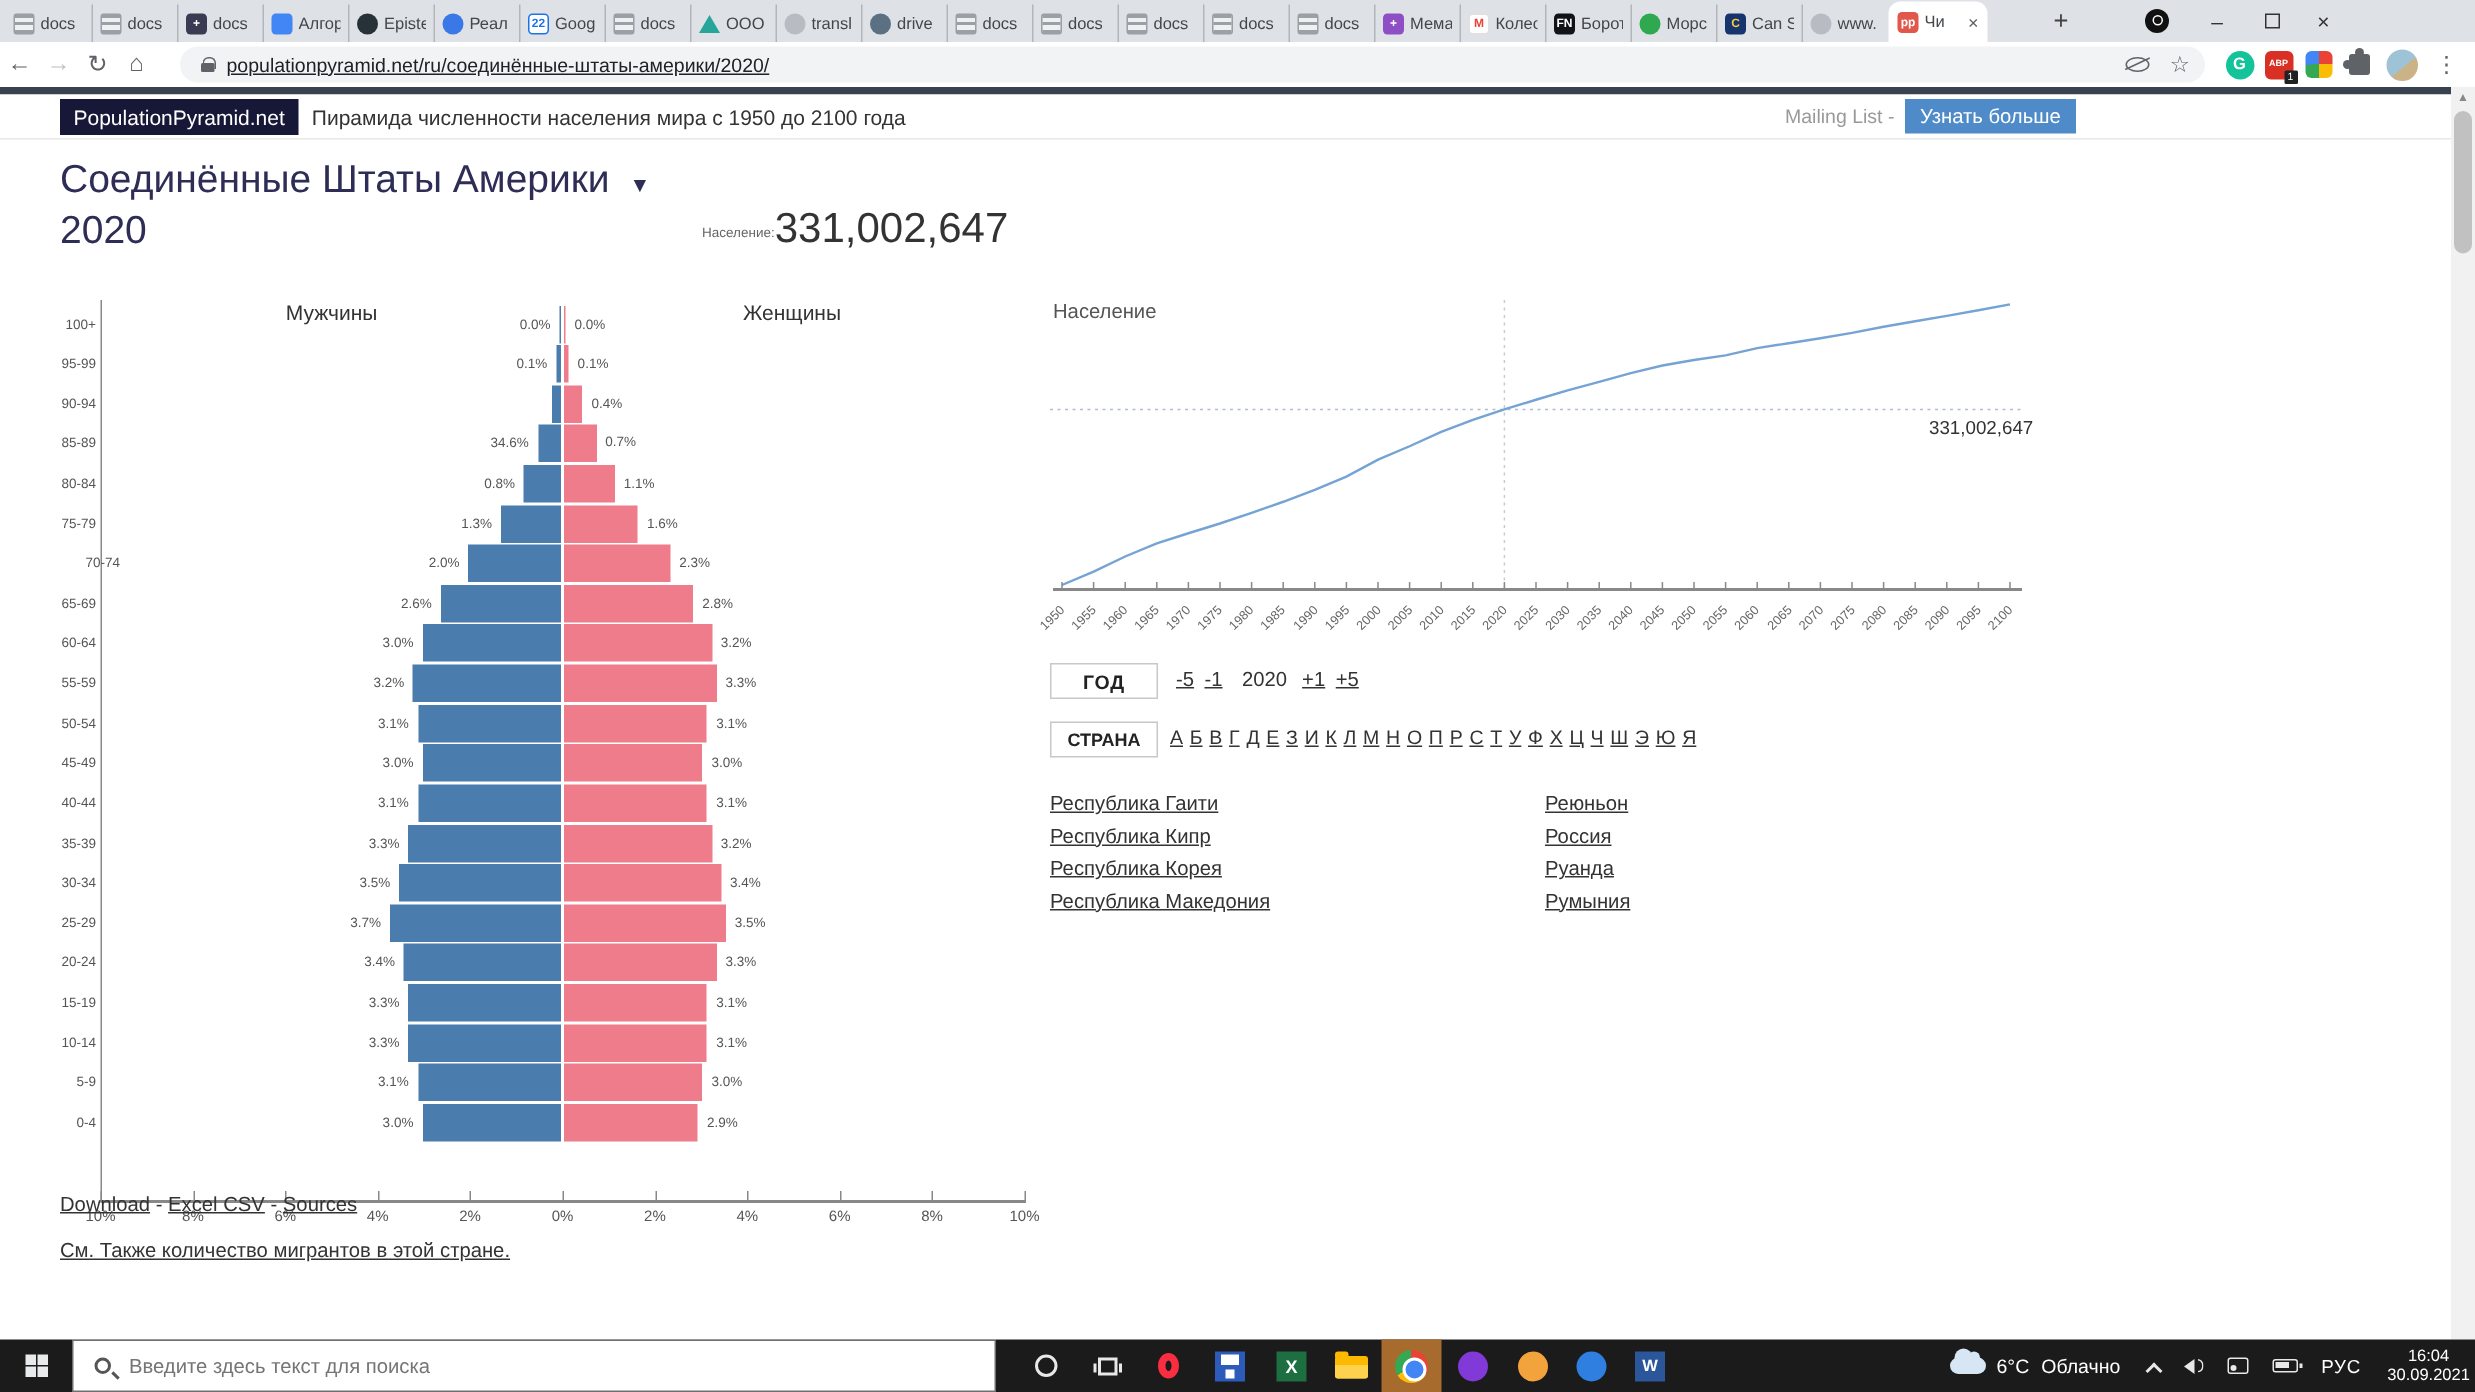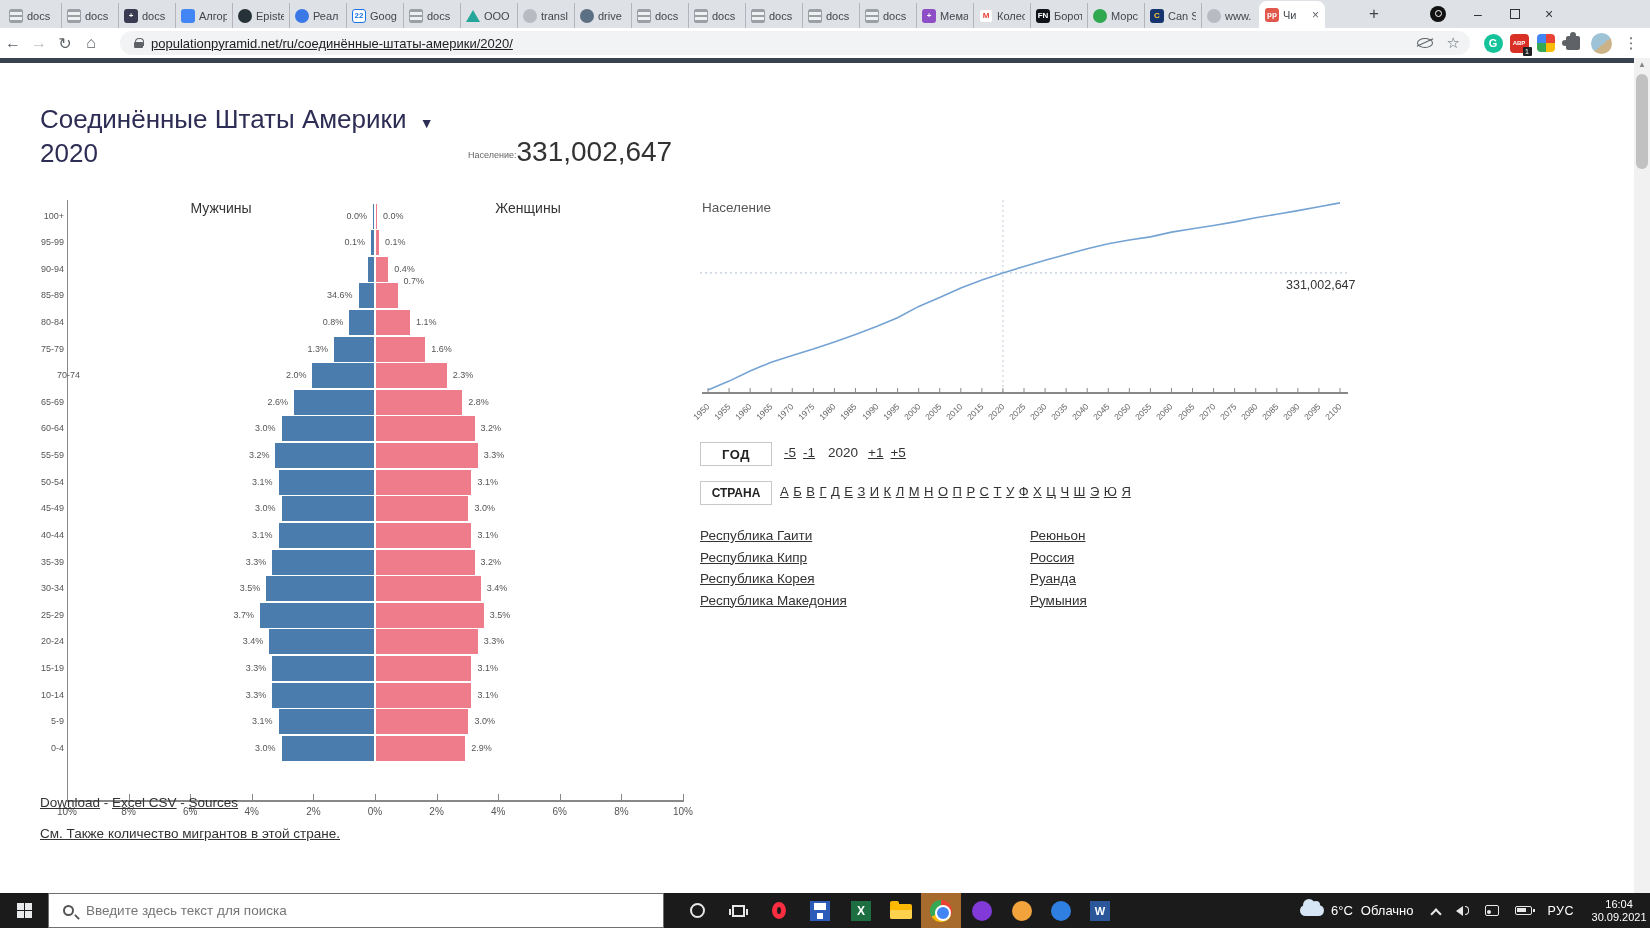--- a/index.html
+++ b/index.html
@@ -304,20 +304,28 @@
       </span>
     <span class="extic" style="left:1590px">
         <span class="avatar"></span>
       </span>
     <span class="extic menudots" style="left:1620px">⋮</span>
   </div>
 </div>
 
 <div id="viewport">
   <div id="site-topbar"></div>
+  <div id="site-header">
+    <span id="logo-box">PopulationPyramid.net</span>
+    <span id="tagline">Пирамида численности населения мира с 1950 до 2100 года</span>
+    <span id="header-right">
+      <span id="mailing">Mailing List -</span>
+      <span id="cta">Узнать больше</span>
+    </span>
+  </div>
 
   <div id="country-title">
     <span>Соединённые Штаты Америки</span>
     <span class="arrow">▼</span>
   </div>
   <div id="year-heading">2020</div>
   <div id="pop-block">
     <span id="pop-label">Население:</span>
     <span id="pop-value">331,002,647</span>
   </div>
@@ -340,21 +348,21 @@
         <div class="pbar" style="left: 336px; top: 36.12px; width: 3.08px; background: rgb(238, 124, 138);"></div>
         <div class="plbl" style="left: 345.08px; top: 36.12px;">0.1%</div>
         <div class="agelbl" style="left: 0px; top: 62.74px; line-height: 25px;">90-94</div>
         <div class="pbar" style="left: 327.84px; top: 62.74px; width: 6.16px; background: rgb(74, 124, 174);"></div>
         <div class="pbar" style="left: 336px; top: 62.74px; width: 12.32px; background: rgb(238, 124, 138);"></div>
         <div class="plbl" style="left: 354.32px; top: 62.74px;">0.4%</div>
         <div class="agelbl" style="left: 0px; top: 89.36px; line-height: 25px;">85-89</div>
         <div class="pbar" style="left: 318.6px; top: 89.36px; width: 15.4px; background: rgb(74, 124, 174);"></div>
         <div class="plbl" style="left: 0px; top: 89.36px; width: 312.6px; text-align: right;">34.6%</div>
         <div class="pbar" style="left: 336px; top: 89.36px; width: 21.56px; background: rgb(238, 124, 138);"></div>
-        <div class="plbl" style="left: 363.56px; top: 75px;">0.7%</div>
+        <div class="plbl" style="left: 363.56px; top: 88px;">0.7%</div>
         <div class="agelbl" style="left: 0px; top: 115.98px; line-height: 25px;">80-84</div>
         <div class="pbar" style="left: 309.36px; top: 115.98px; width: 24.64px; background: rgb(74, 124, 174);"></div>
         <div class="plbl" style="left: 0px; top: 115.98px; width: 303.36px; text-align: right;">0.8%</div>
         <div class="pbar" style="left: 336px; top: 115.98px; width: 33.88px; background: rgb(238, 124, 138);"></div>
         <div class="plbl" style="left: 375.88px; top: 115.98px;">1.1%</div>
         <div class="agelbl" style="left: 0px; top: 142.6px; line-height: 25px;">75-79</div>
         <div class="pbar" style="left: 293.96px; top: 142.6px; width: 40.04px; background: rgb(74, 124, 174);"></div>
         <div class="plbl" style="left: 0px; top: 142.6px; width: 287.96px; text-align: right;">1.3%</div>
         <div class="pbar" style="left: 336px; top: 142.6px; width: 49.28px; background: rgb(238, 124, 138);"></div>
         <div class="plbl" style="left: 391.28px; top: 142.6px;">1.6%</div>

